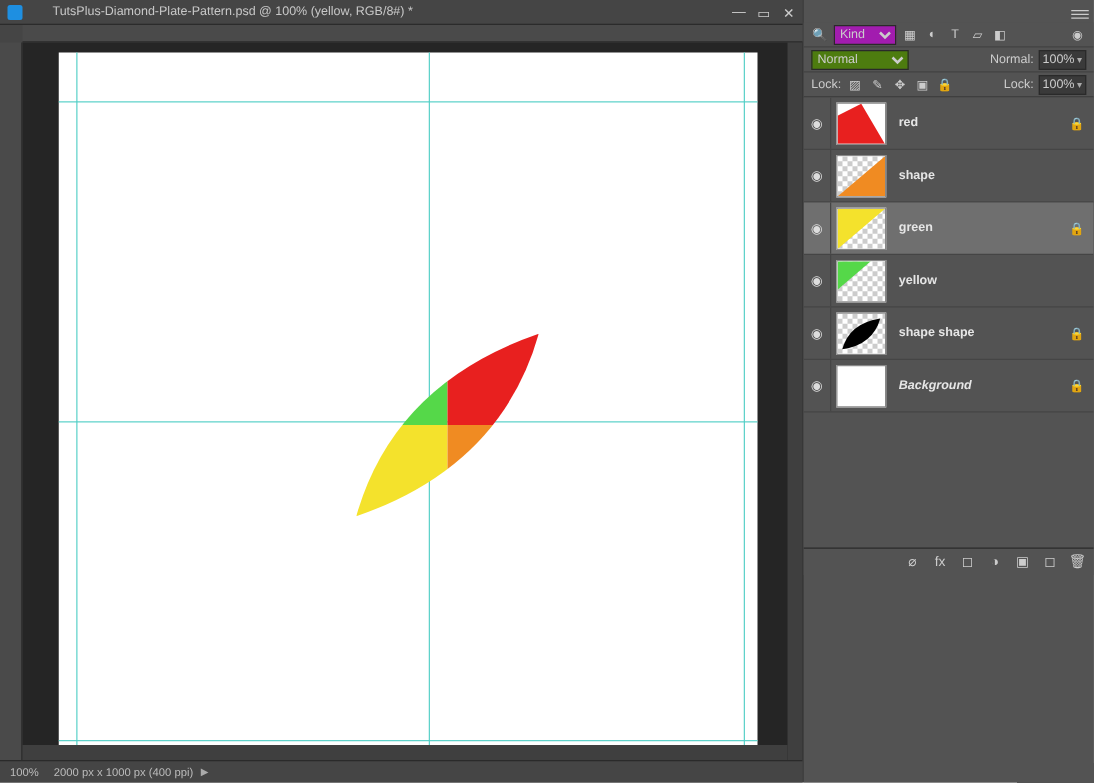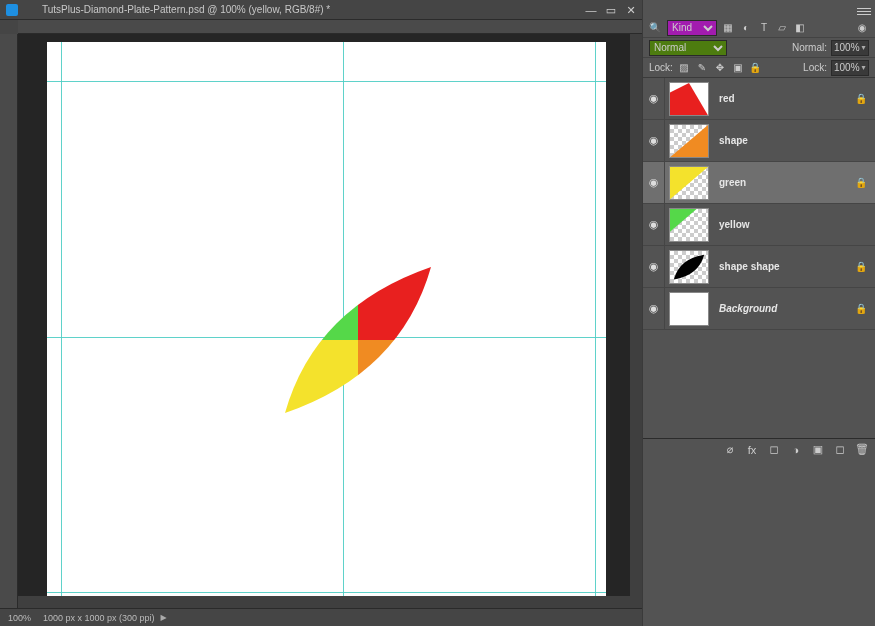--- a/index.html
+++ b/index.html
@@ -103,21 +103,21 @@
       </div>
     </div>
   </div>
 
   <div class="scrollbar-v"></div>
   <div class="scrollbar-h"></div>
 
   <div class="status-bar">
     <span class="sb-item">100%</span>
     <span class="sb-item">
-      <span>1000 px x 1000 px (300 ppi)</span>
+      <span>2000 px x 1000 px (400 ppi)</span>
       <span class="chev">▶</span>
     </span>
   </div>
 </div>
 
 <div class="panel-wrap">
   <div class="panel-flyout-btn">
       <span></span>
       <span></span>
       <span></span>

